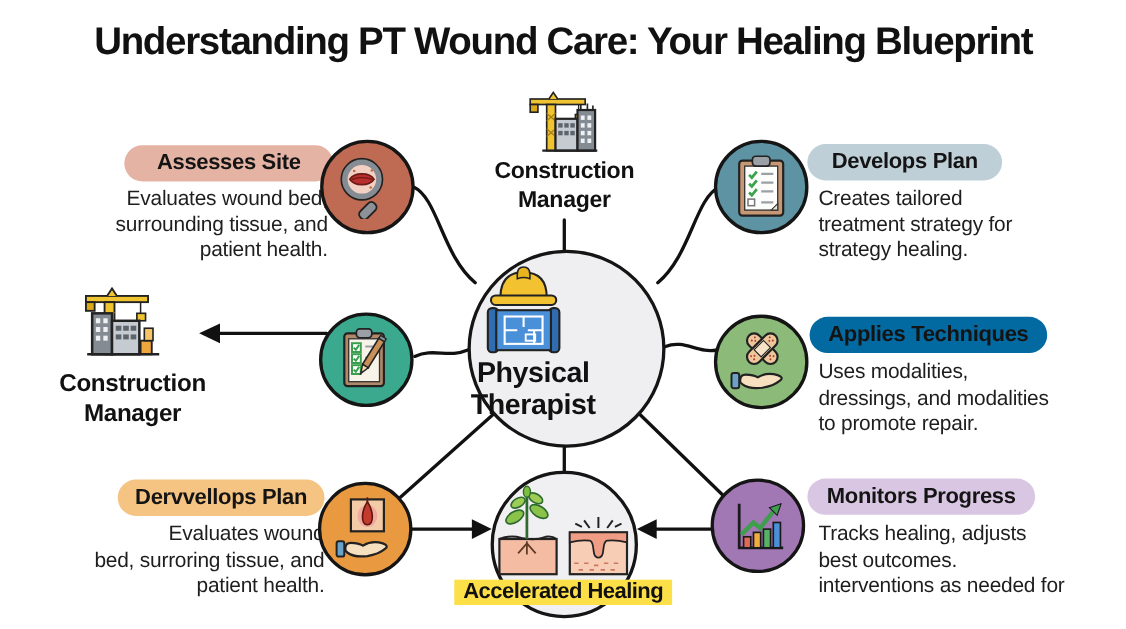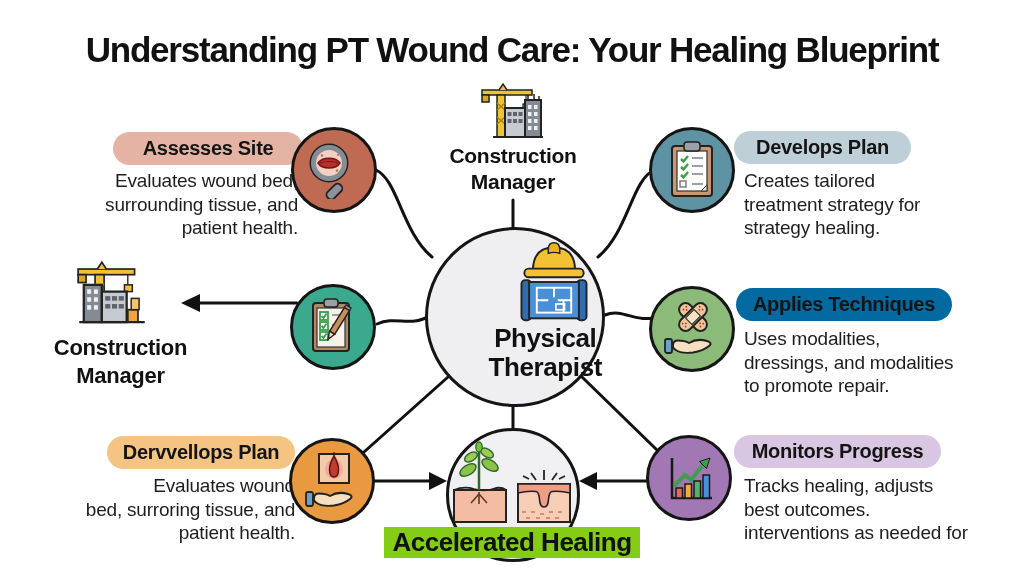--- a/index.html
+++ b/index.html
@@ -1,40 +1,40 @@
 <!DOCTYPE html>
 <html><head>
 <meta charset="utf-8">
 <style>
   html,body{margin:0;padding:0;background:#fff;}
   .canvas{position:relative;width:1024px;height:572px;background:#ffffff;overflow:hidden;
           font-family:"Liberation Sans","DejaVu Sans",sans-serif;color:#111;}
   .abs{position:absolute;}
-  h1.title{position:absolute;left:0;right:0;top:18px;margin:12px;text-align:center;
+  h1.title{position:absolute;left:0;right:0;top:18px;margin:0;text-align:center;
            font-size:35px;font-weight:bold;letter-spacing:-1.2px;color:#111;}
   svg.connectors{position:absolute;left:0;top:0;z-index:1;}
   .pill{position:absolute;z-index:2;height:33px;border-radius:17px;display:flex;
         align-items:center;justify-content:center;font-weight:bold;font-size:20px;
         letter-spacing:-0.3px;color:#141414;white-space:nowrap;}
   .icon-circle{position:absolute;z-index:3;width:86px;height:86px;border-radius:50%;
         border:3px solid #151515;box-sizing:border-box;display:flex;align-items:center;justify-content:center;}
   .desc{position:absolute;z-index:2;font-size:19px;line-height:23.5px;letter-spacing:-0.2px;
         color:#1e1e1e;font-weight:400;}
   .desc .l{white-space:nowrap;}
   .desc.ralign{text-align:right;}
   .hub{position:absolute;z-index:3;left:425px;top:227px;width:180px;height:180px;border-radius:50%;
        border:3px solid #151515;box-sizing:border-box;display:flex;flex-direction:column;
-       align-items:flex-end;justify-content:flex-start;}
+       align-items:flex-start;justify-content:flex-start;}
   .hub-label{margin-top:-2px;text-align:center;font-weight:bold;font-size:26px;line-height:29px;letter-spacing:-0.4px;}
   .cm-label{position:absolute;z-index:2;text-align:center;font-weight:bold;letter-spacing:-0.3px;}
   .bottom-circle{position:absolute;z-index:2;left:446px;top:428px;width:134px;height:134px;border-radius:50%;
        border:3px solid #151515;box-sizing:border-box;}
   .accel-label{position:absolute;z-index:4;left:0;right:0;top:527px;text-align:center;}
-  .accel-label span{display:inline-block;background:#84cc16;padding:0 8px;font-weight:bold;
-       font-size:26px;letter-spacing:-0.5px;}
+  .accel-label span{display:inline-block;background:#fde047;padding:0 8px;font-weight:bold;
+       font-size:20px;letter-spacing:-0.5px;}
 </style>
 </head>
 <body>
 
 <div class="canvas">
 
   <h1 class="title">Understanding PT Wound Care: Your Healing Blueprint</h1>
 
   <svg class="connectors" width="1024" height="572" viewBox="0 0 1024 572">
     <g stroke="#111" stroke-width="3" fill="none" stroke-linecap="round">

